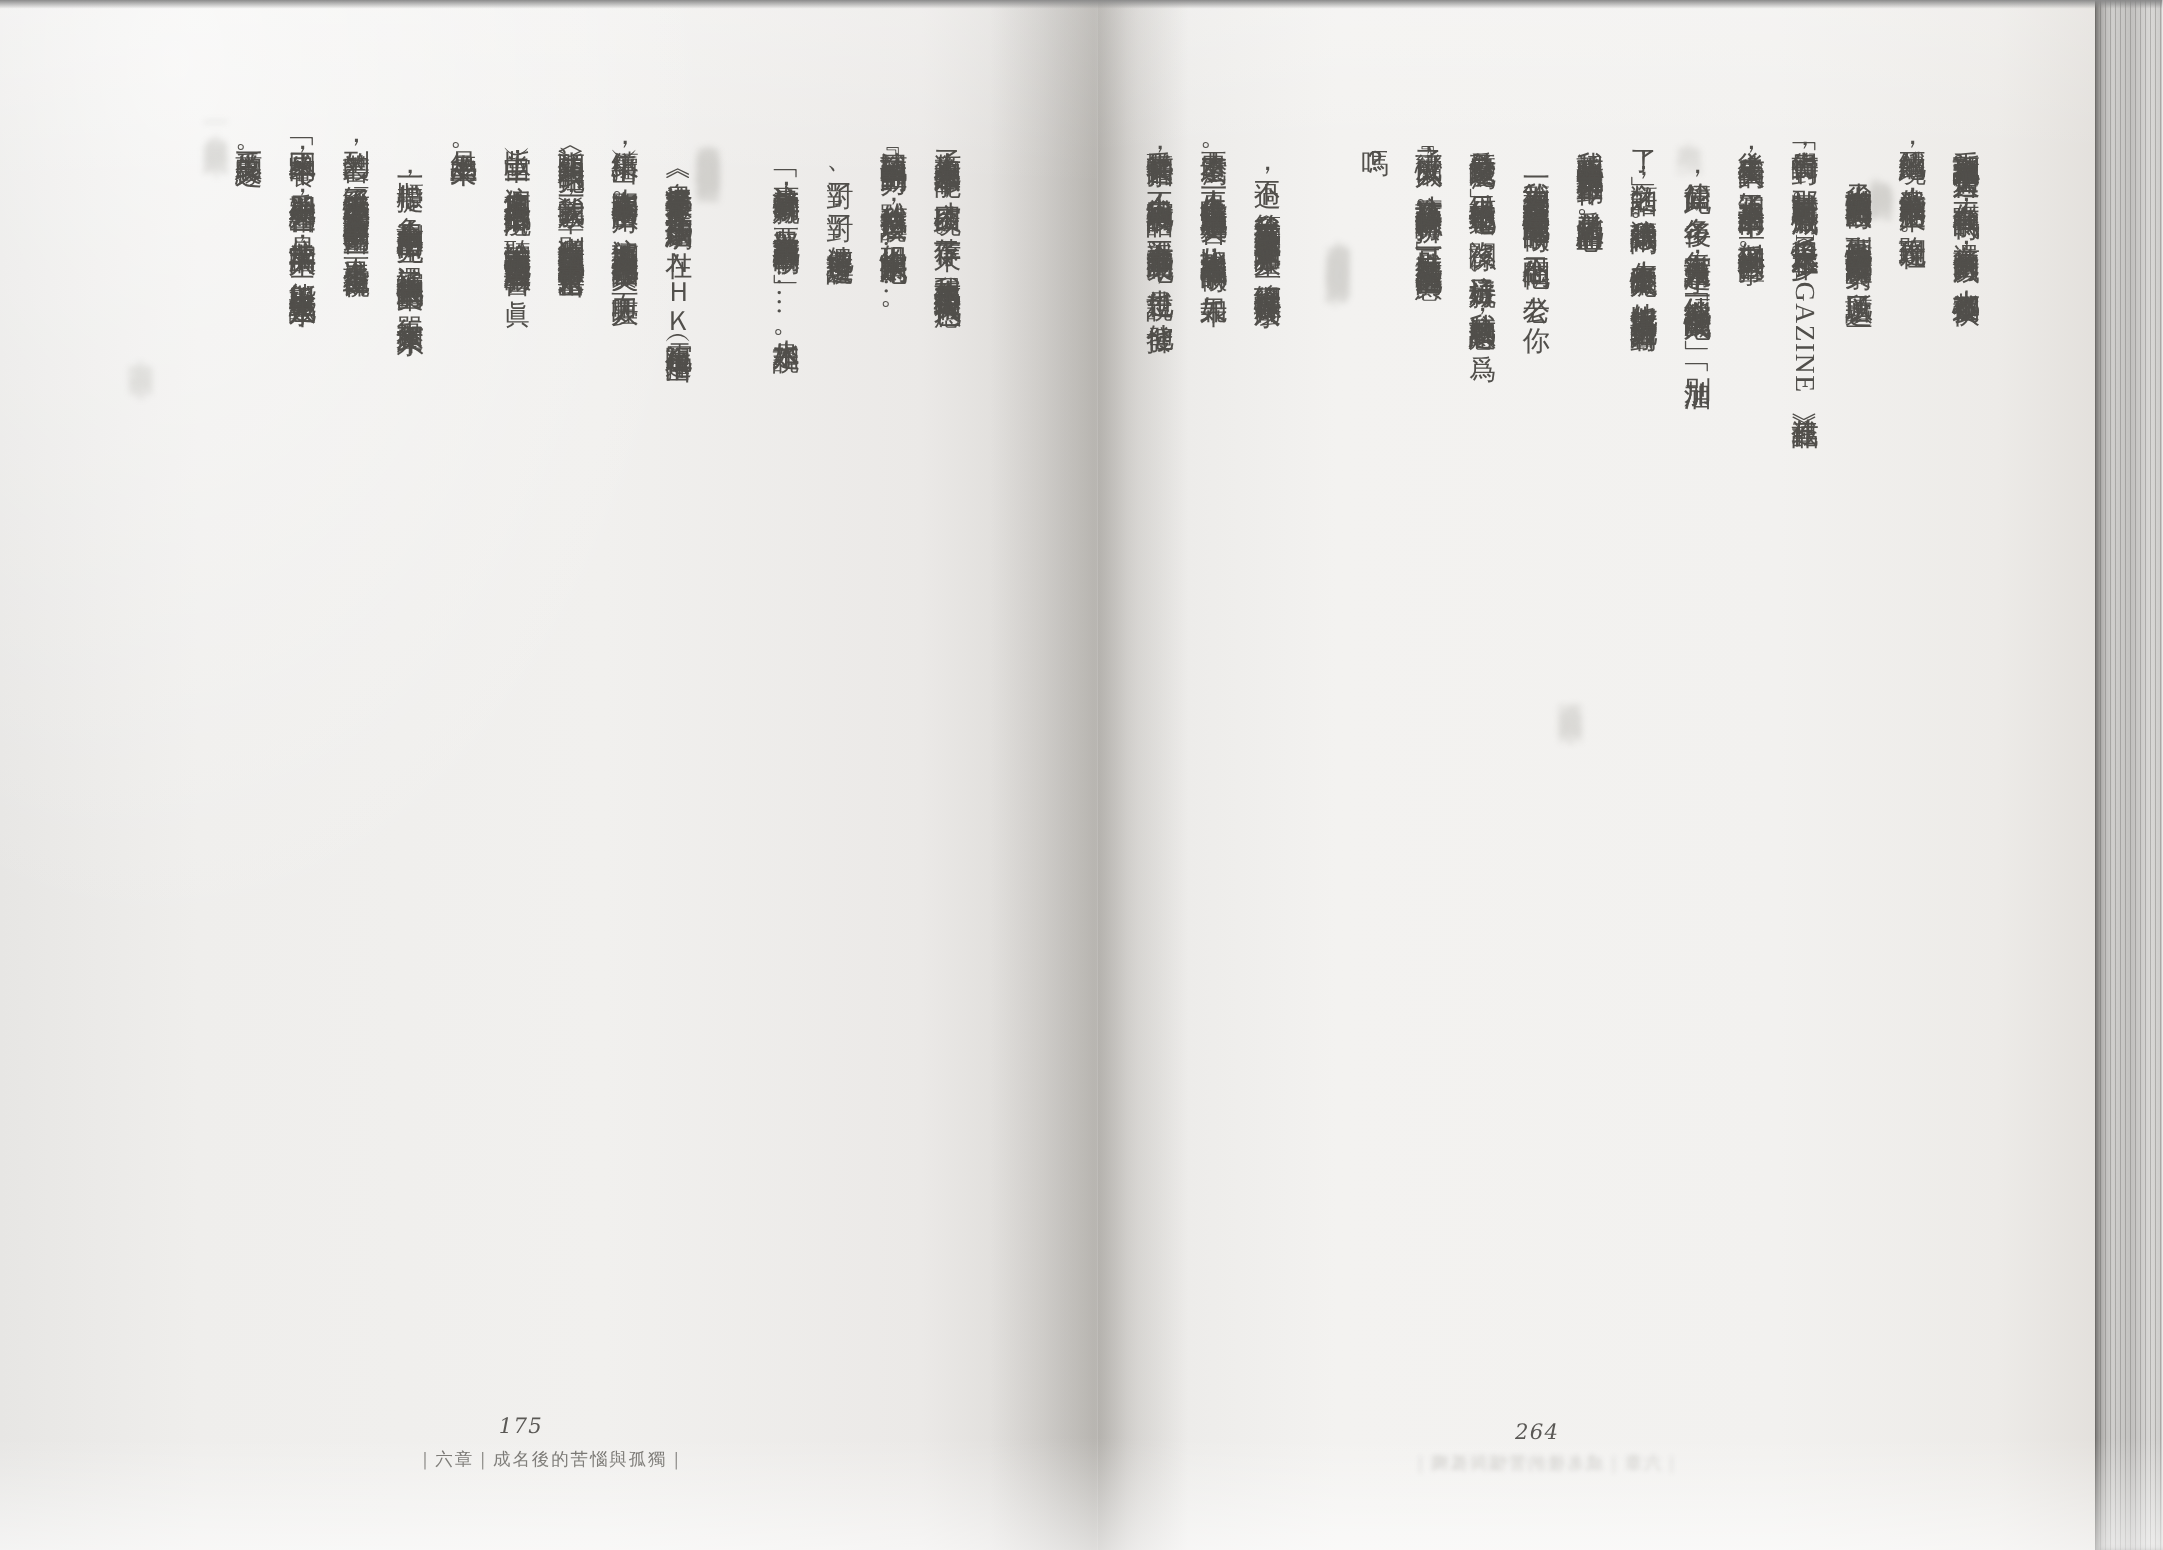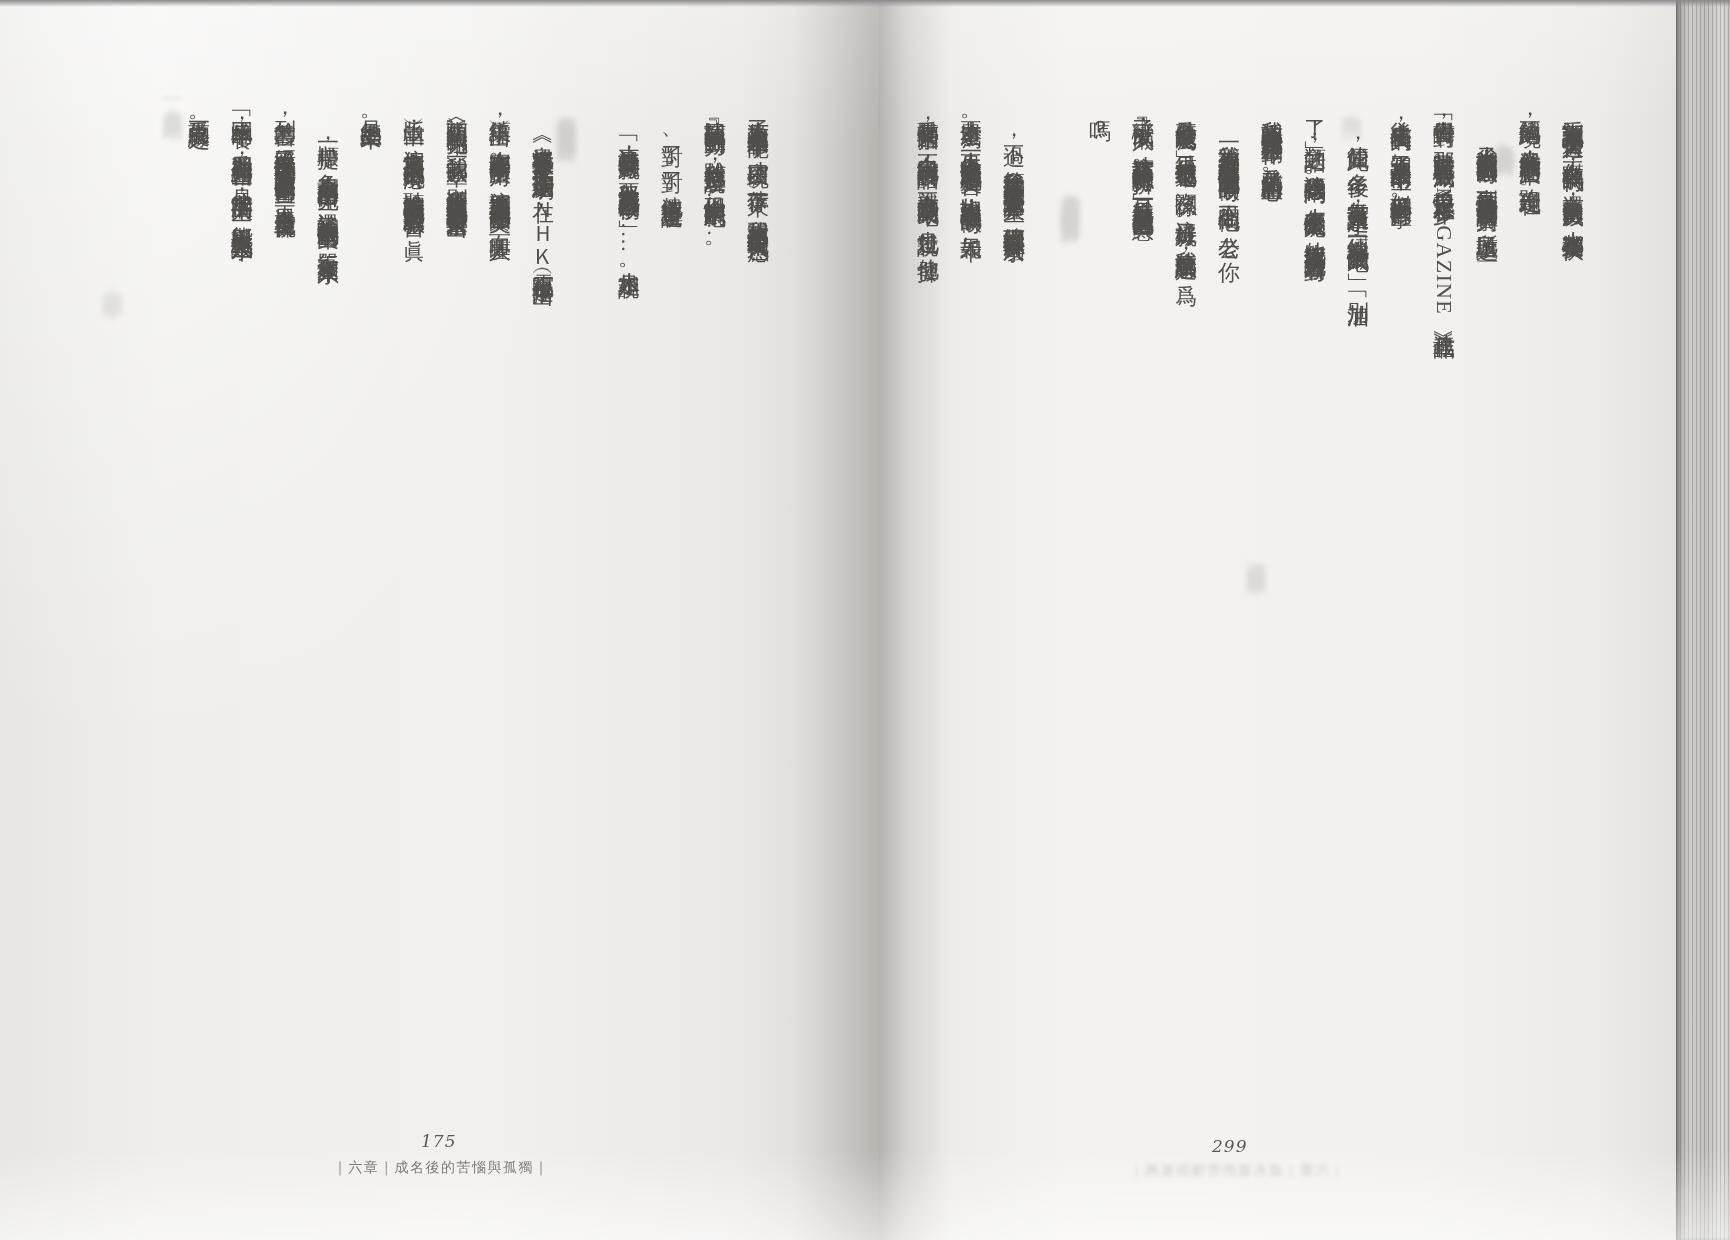--- a/index.html
+++ b/index.html
@@ -58,21 +58,21 @@
     font-family:"Liberation Serif","DejaVu Serif",serif;
   }
   .vcol.indent{padding-top:25px;height:959px;}
   .vcol.blank{}
 
   
   .folio{
     position:absolute;font-family:"DejaVu Serif",serif;font-style:italic;
     font-size:17px;color:#5a5855;letter-spacing:1px;
   }
-  .folio-left{left:421px;top:1131px;text-align:center;}
+  .folio-left{left:399px;top:1131px;text-align:center;}
   .folio-right{left:1212px;top:1136px;}
   .chapter-footer{
     position:absolute;left:333px;top:1159px;
     font-size:14px;letter-spacing:1.5px;color:#6f6d69;
   }
 
   
   .ghost{
     position:absolute;writing-mode:vertical-rl;text-orientation:mixed;
     font-size:21px;letter-spacing:2px;color:#8e8c85;
@@ -145,17 +145,17 @@
       <div class="vcol">生》開頭的〈我的祖先、我的家族〉一章，則獲選收錄在高中現代國語的教科書（東京書籍出</div>
       <div class="vcol">版）當中；這一個章節提及了水木的故鄉境港，聽說境港的高中也有使用這一版本的教科書，眞</div>
       <div class="vcol">是無上的榮幸。</div>
       <div class="vcol indent">順帶一提，負責企劃水木自傳的松田先生，還編輯了其他劃時代的全集、單行本和文庫本系</div>
       <div class="vcol">列的叢書，經手了以赤瀨原平先生的著作《老人力》爲首的多部暢銷書，更進一步登上電視節目</div>
       <div class="vcol">「國王的早午餐」，爲觀眾朋友介紹書籍，是一位非常活躍的人士，能與松田先生結識也是水木</div>
       <div class="vcol">受惠的良緣之一。</div>
     </div>
 
   <div class="folio folio-left">175</div>
-  <div class="folio folio-right">299</div>
+  <div class="folio folio-right">264</div>
   <div class="chapter-footer">｜六章｜成名後的苦惱與孤獨｜</div>
 
   <div class="bottom-glow"></div>
 </div>
 
 </body></html>

